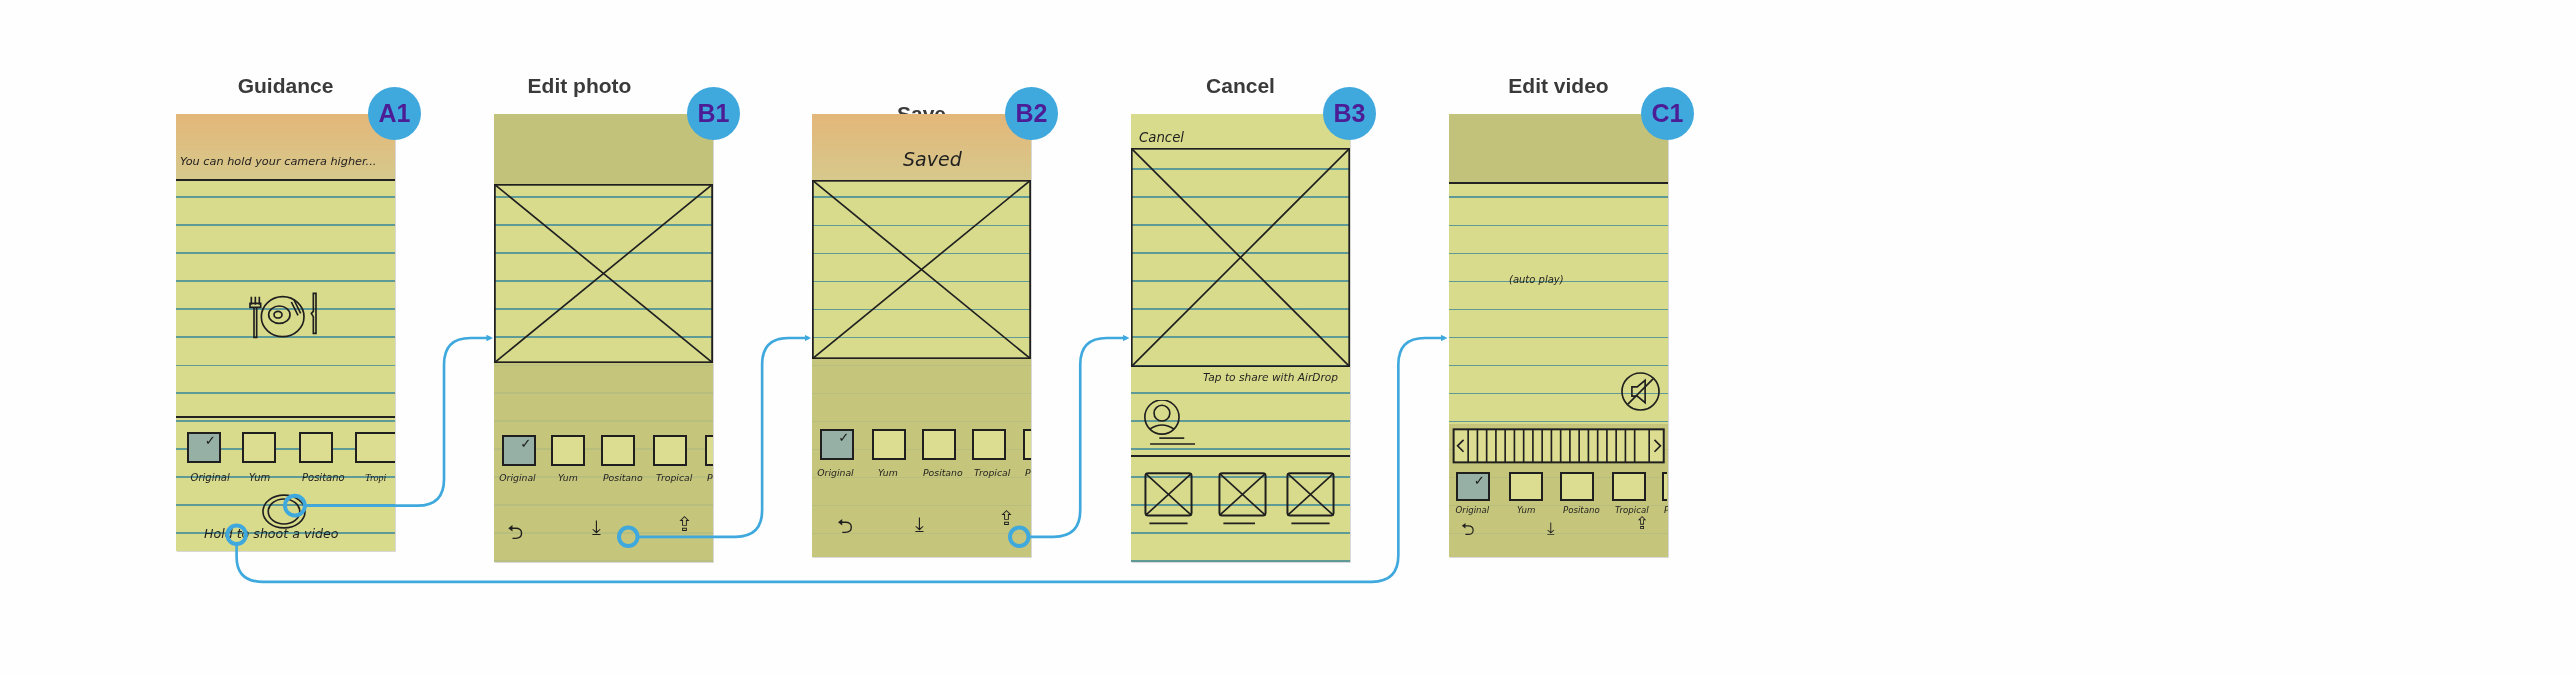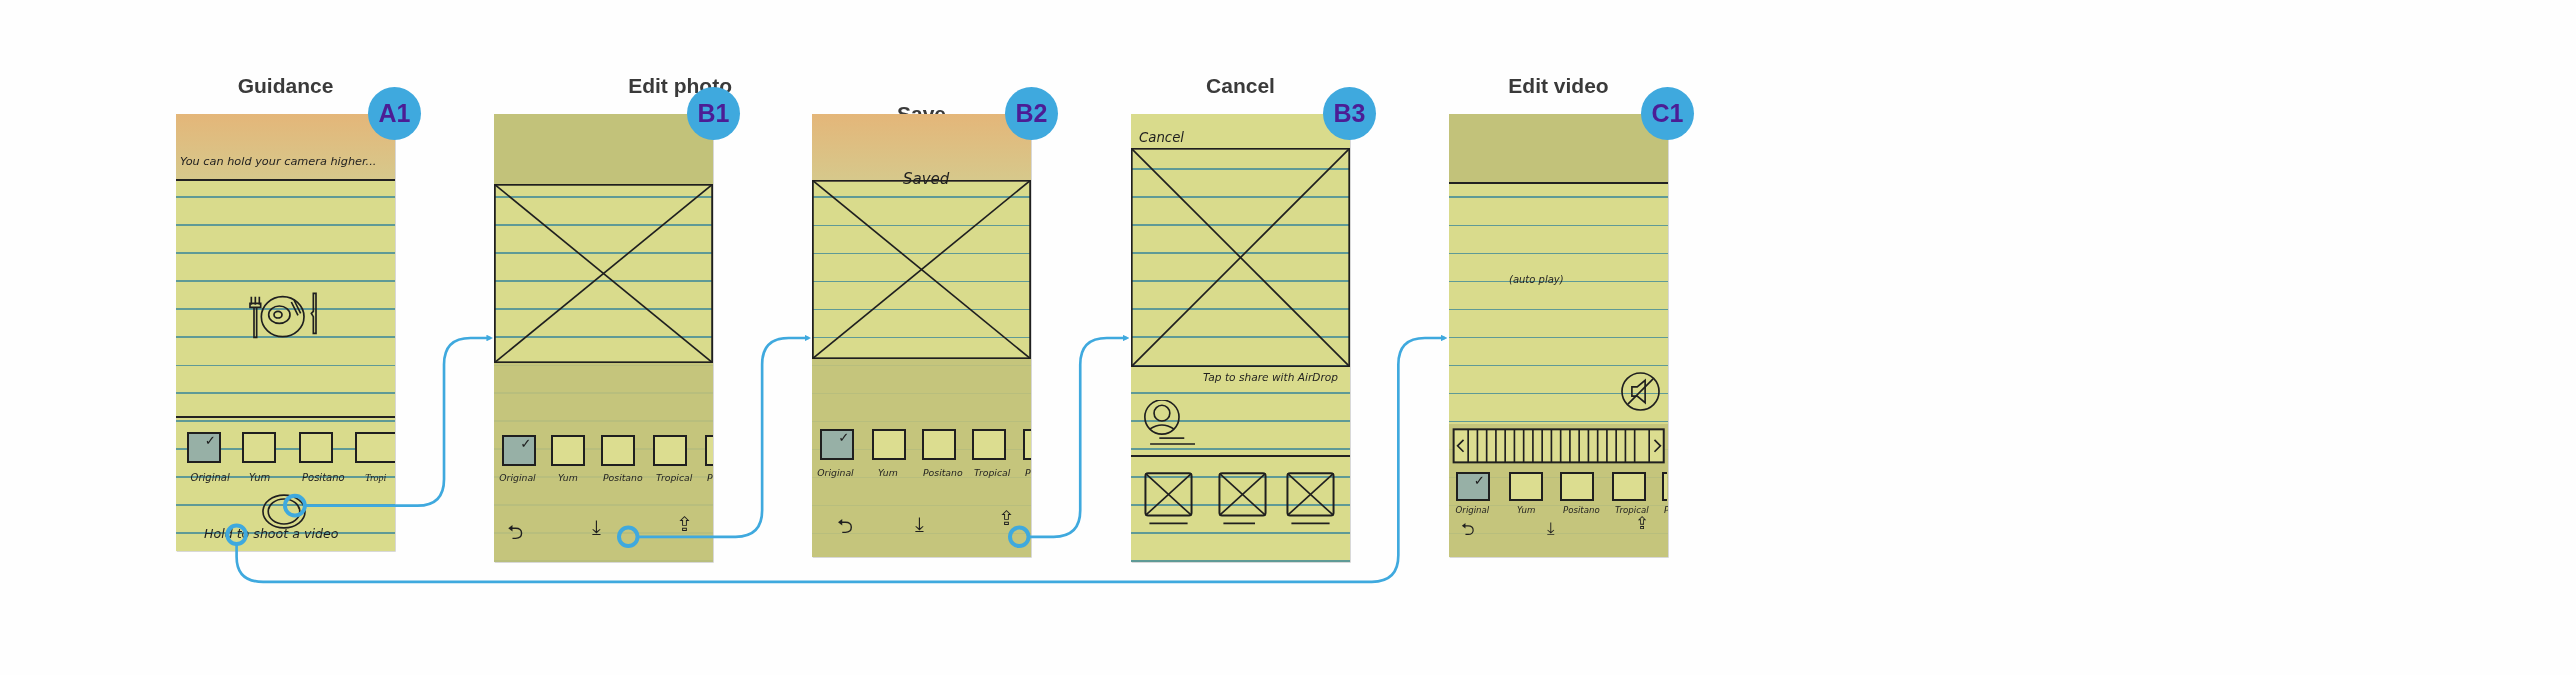--- a/index.html
+++ b/index.html
@@ -67,21 +67,21 @@
   <div class="filter-label" style="left:73px; top:358px;">Yum</div>
   <div class="filter-label" style="left:126px; top:358px;">Positano</div>
   <div class="filter-label" style="left:189px; top:358px;font-family:Liberation Serif, serif;">Tropi</div>
   <svg style="position:absolute; left:85px; top:379px;" width="46" height="37" viewBox="0 0 70 56">
     <ellipse cx="35" cy="28" rx="32" ry="25" fill="none" stroke="#1f1f1f" stroke-width="2.5"></ellipse>
     <ellipse cx="35" cy="28" rx="24" ry="19" fill="none" stroke="#1f1f1f" stroke-width="2.5"></ellipse>
   </svg>
   <div class="hand" style="left:28px; top:412px; font-size:12.6px;">Hold to shoot a video</div>
 </div>
 
-<div class="screen-title" style="left:513px;text-align:right;">Edit photo</div>
+<div class="screen-title" style="left:470px;">Edit photo</div>
 <div class="badge" style="left:687px; top:87px;">B1</div>
 <div class="paper" style="left:494px; top:114px; height:448px;">
   <div class="shade-gray" style="position:absolute; left:0; top:0; width:219px; height:72px;"></div>
   <svg class="xbox" style="left:0; top:70px;" width="219" height="179" viewBox="0 0 330 270">
     <rect x="1" y="1" width="328" height="268" fill="none" stroke="#1f1f1f" stroke-width="3"></rect>
     <line x1="0" y1="0" x2="330" y2="270" stroke="#1f1f1f" stroke-width="2.5"></line>
     <line x1="330" y1="0" x2="0" y2="270" stroke="#1f1f1f" stroke-width="2.5"></line>
   </svg>
   <div class="shade-gray" style="position:absolute; left:0; top:249px; width:219px; height:199px; opacity:0.9;"></div>
   <div class="filter-box selected" style="left:8px; top:321px;">
@@ -98,21 +98,21 @@
   <div class="filter-label" style="left:213px; top:358px; font-size:9.3px;">P</div>
   <div class="tool-icon" style="left:13.3px; top:404px;">⮌</div>
   <div class="tool-icon" style="left:98px; top:401px;">⤓</div>
   <div class="tool-icon" style="left:182px; top:398px;">⇪</div>
 </div>
 
 <div class="screen-title" style="left:812px;margin-top:28px;">Save</div>
 <div class="badge" style="left:1005px; top:87px;">B2</div>
 <div class="paper" style="left:812px; top:114px; height:443px;">
   <div class="shade-orange" style="position:absolute; left:0; top:0; width:219px; height:68px;"></div>
-  <div class="hand" style="left:91px; top:56px; font-size:15px;">Saved</div>
+  <div class="hand" style="left:91px; top:34px; font-size:19px;">Saved</div>
   <svg class="xbox" style="left:0; top:66px;" width="219" height="179" viewBox="0 0 330 270">
     <rect x="1" y="1" width="328" height="268" fill="none" stroke="#1f1f1f" stroke-width="3"></rect>
     <line x1="0" y1="0" x2="330" y2="270" stroke="#1f1f1f" stroke-width="2.5"></line>
     <line x1="330" y1="0" x2="0" y2="270" stroke="#1f1f1f" stroke-width="2.5"></line>
   </svg>
   <div class="shade-gray" style="position:absolute; left:0; top:245px; width:219px; height:199px; opacity:0.9;"></div>
   <div class="filter-box selected" style="left:8px; top:315px;">
       <span class="check">✓</span>
     </div>
   <div class="filter-box" style="left:60px; top:315px;"></div>

